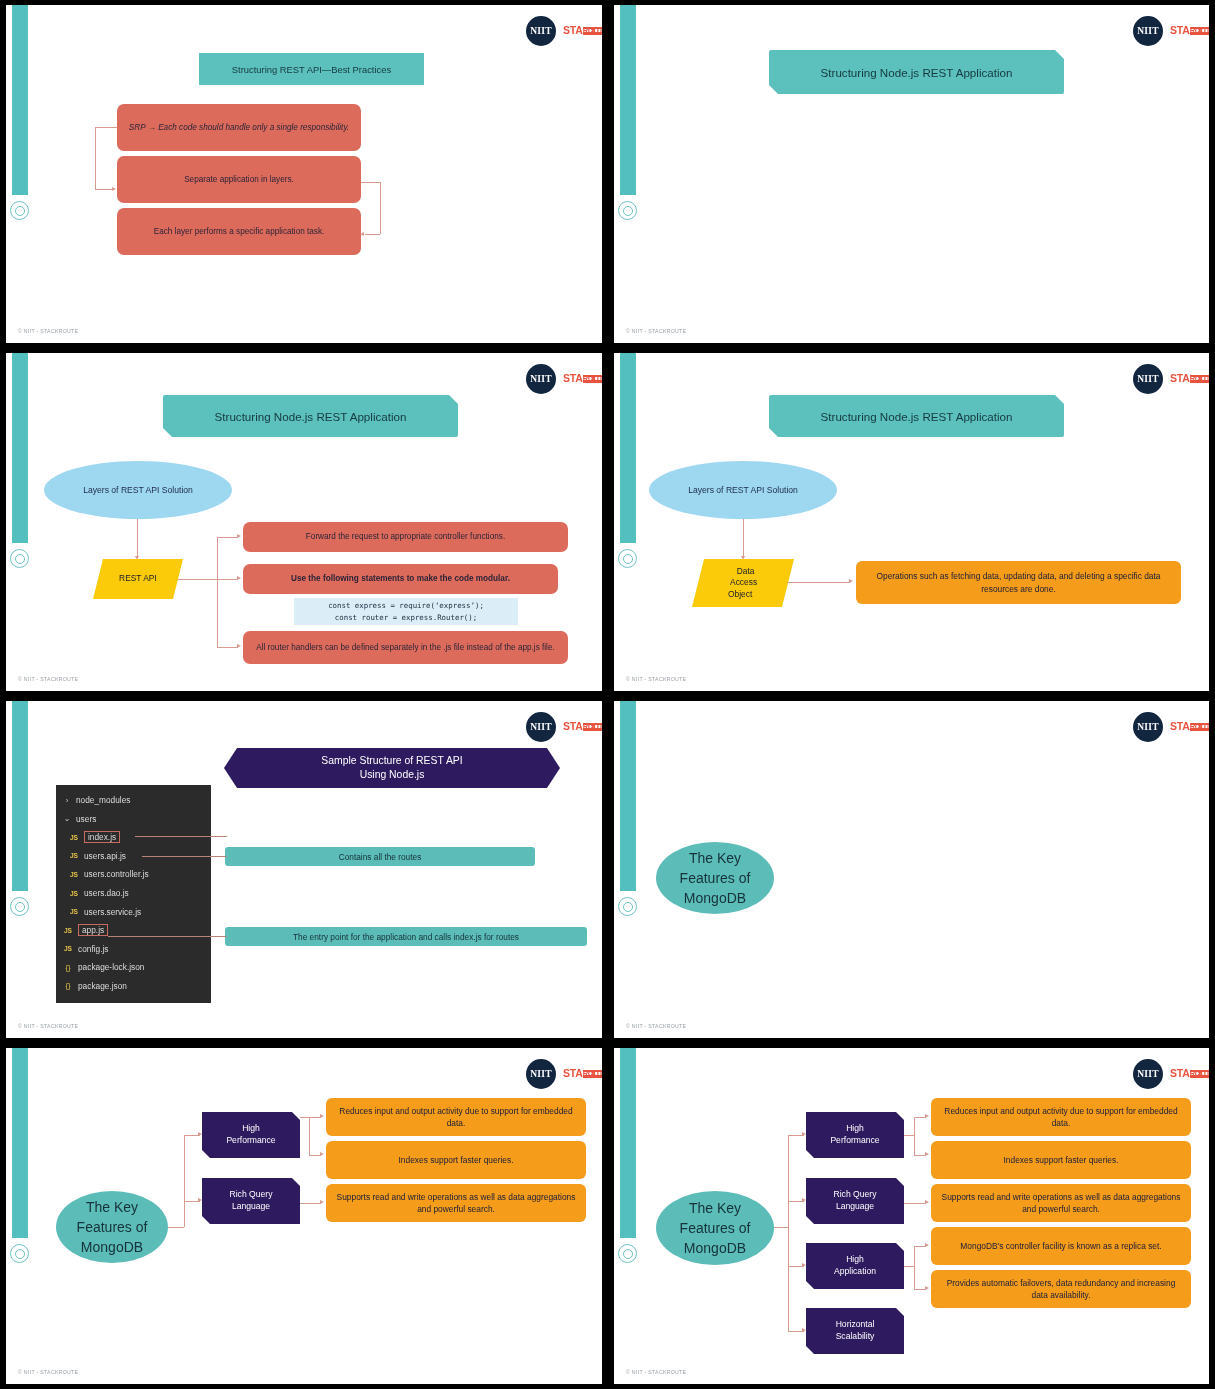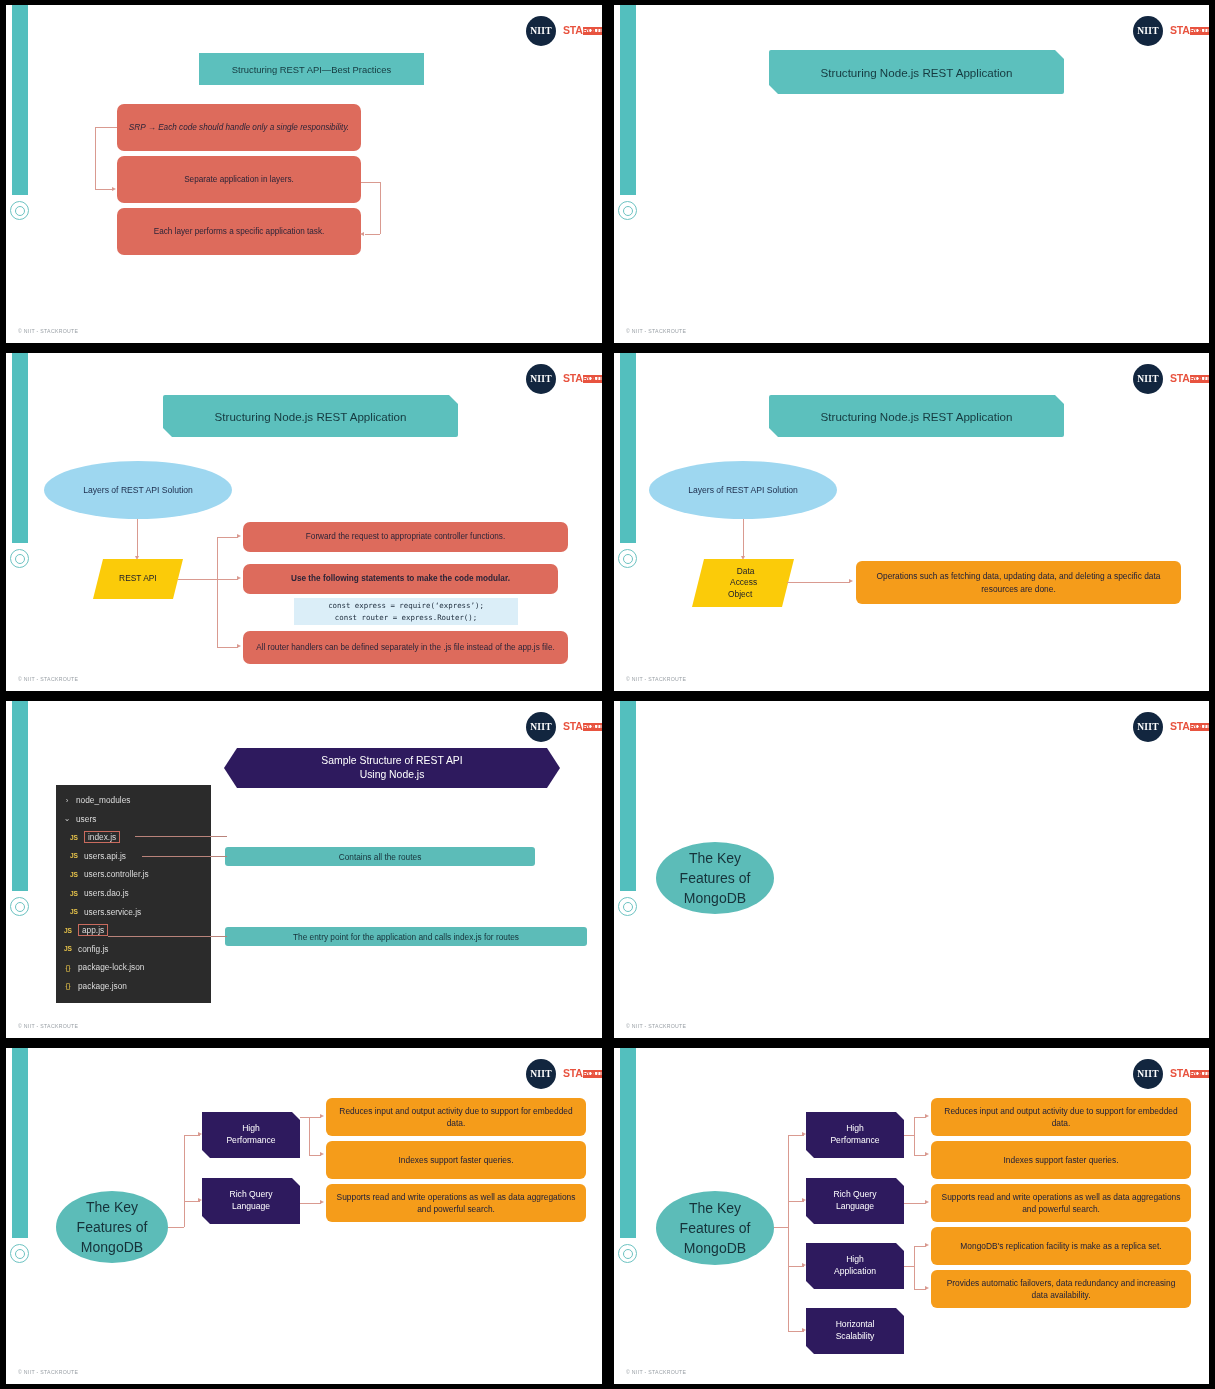--- a/index.html
+++ b/index.html
@@ -599,21 +599,21 @@
         <div>Application</div>
       </div>
       <div class="pbox" style="left:192px; top:260px; width:98px; height:46px;">
         <div>Horizontal</div>
         <div>Scalability</div>
       </div>
 
       <div class="obox" style="left:317px; top:50px; width:260px; height:38px;">Reduces input and output activity due to support for embedded data.</div>
       <div class="obox" style="left:317px; top:93px; width:260px; height:38px;">Indexes support faster queries.</div>
       <div class="obox" style="left:317px; top:136px; width:260px; height:38px;">Supports read and write operations as well as data aggregations and powerful search.</div>
-      <div class="obox" style="left:317px; top:179px; width:260px; height:38px;">MongoDB's replication facility is make as a replica set.</div>
+      <div class="obox" style="left:317px; top:179px; width:260px; height:38px;">MongoDB's controller facility is known as a replica set.</div>
       <div class="obox" style="left:317px; top:222px; width:260px; height:38px;">Provides automatic failovers, data redundancy and increasing data availability.</div>
 
       <div class="ln lnv" style="left:174px; top:87px; height:196px;"></div>
       <div class="ln lnh" style="left:160px; top:179px; width:14px;"></div>
       <div class="ln lnh" style="left:174px; top:87px; width:16px;"></div>
       <div class="ln lnh" style="left:174px; top:153px; width:16px;"></div>
       <div class="ln lnh" style="left:174px; top:218px; width:16px;"></div>
       <div class="ln lnh" style="left:174px; top:283px; width:16px;"></div>
       <div class="arrow-r" style="left:188px; top:84.4px;"></div>
       <div class="arrow-r" style="left:188px; top:150.4px;"></div>

